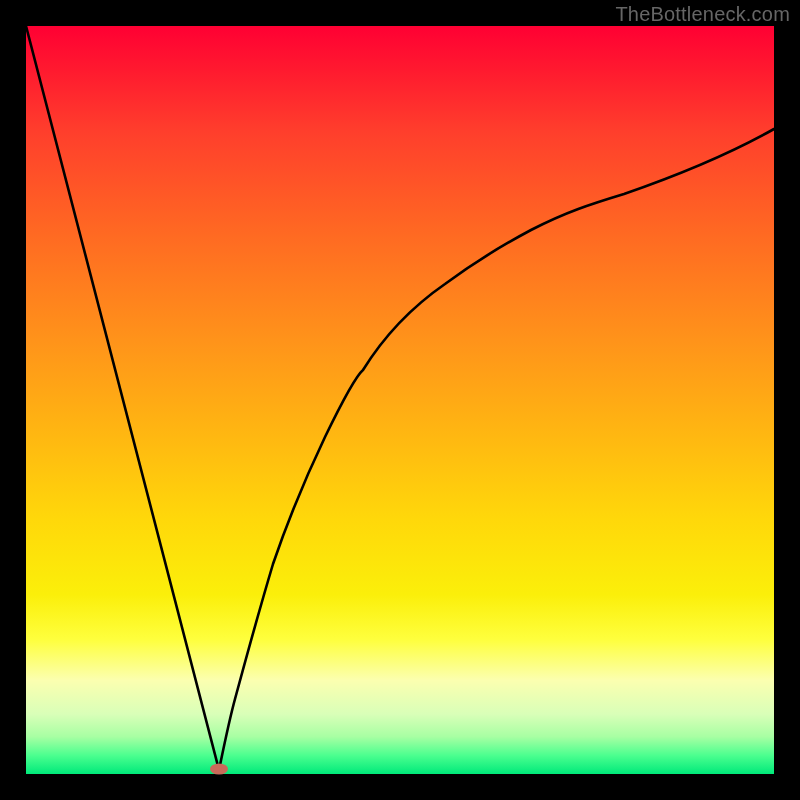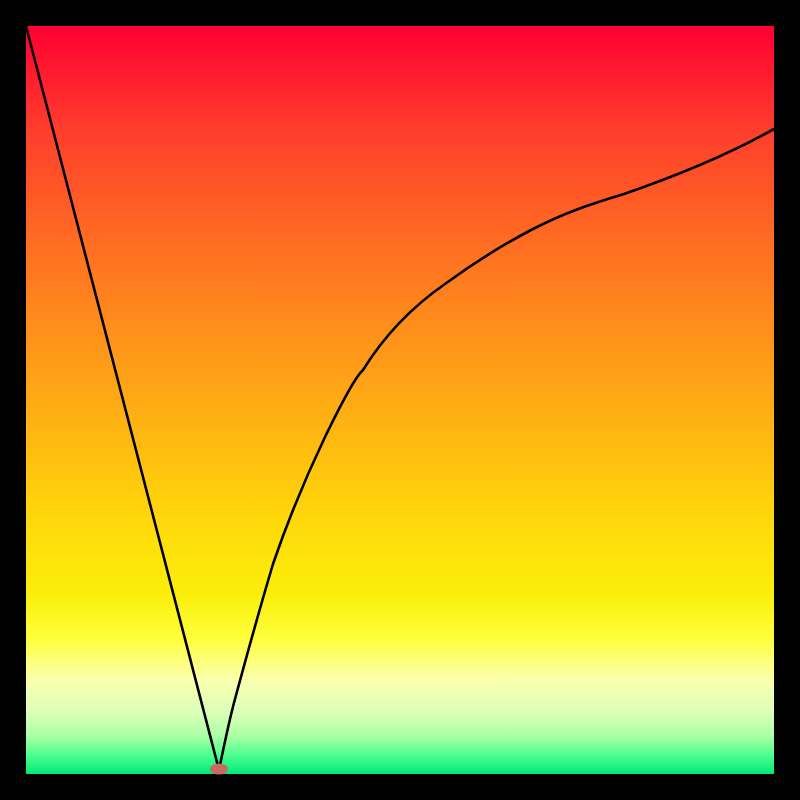--- a/index.html
+++ b/index.html
@@ -104,14 +104,15 @@
                C 650 150 700 130 748 103"></path>
 
       <style>
         [data-name="curve-right-branch"] { display:none; }
       </style>
 
       <ellipse class="vertex-dot" data-name="vertex-marker" cx="193" cy="743" rx="9" ry="5.5"></ellipse>
     </svg>
   </div>
 
+  <div class="watermark" data-name="watermark-text">TheBottleneck.com</div>
 
 </div>
 
 </body></html>

